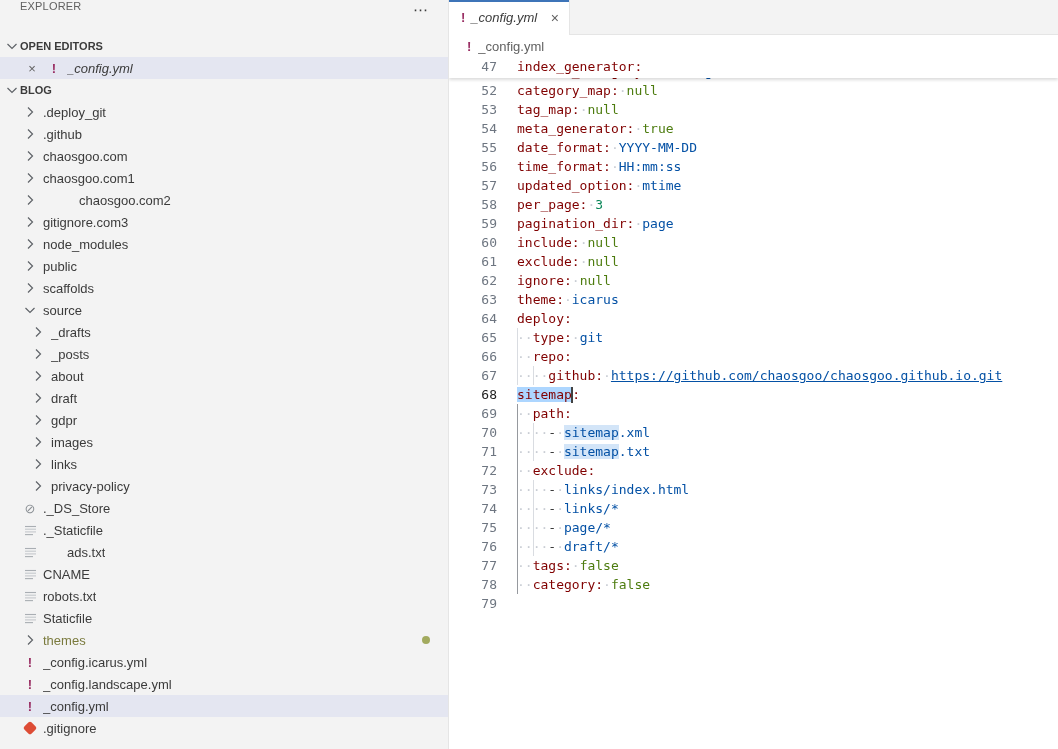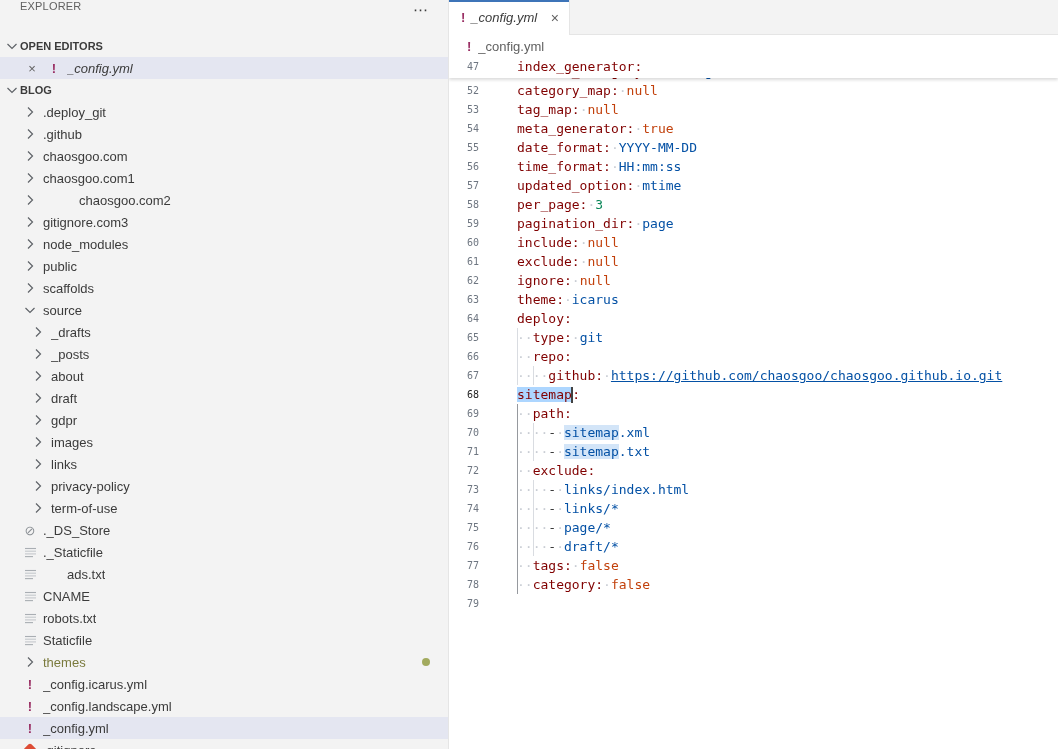--- a/index.html
+++ b/index.html
@@ -64,33 +64,33 @@
   .breadcrumb {
     height:22px; display:flex; align-items:center; gap:7px; padding-left:18px;
     font-size:13px; color:#616161; flex:none;
   }
   .editor {
     flex:1; position:relative; overflow:hidden;
     font-family:"DejaVu Sans Mono","Liberation Mono",monospace; font-size:13px;
   }
   .cline { display:flex; height:19px; line-height:19px; }
   .gutter {
-    width:68px; flex:none; text-align:center; padding-right:20px;
-    color:#6e7681; font-size:10px; user-select:none;
+    width:68px; flex:none; text-align:right; padding-right:20px;
+    color:#6e7681; font-size:13px; user-select:none;
   }
   .cline.cur .gutter { color:#222; }
   .code { flex:1; position:relative; white-space:pre; }
   .sticky {
     position:absolute; top:0; left:0; right:0; height:21px; background:#fff;
     box-shadow:0 2px 3px rgba(0,0,0,.14); z-index:2;
   }
   .lines { position:absolute; top:5px; left:0; right:0; background:#fff; }
   .tk-key  { color:#800000; }
   .tk-str  { color:#0451a5; }
-  .tk-const{ color:#c2410c; }
+  .tk-const{ color:#4d7c0f; }
   .tk-num  { color:#098658; }
   .tk-link { color:#0451a5; text-decoration:underline; }
   .tk-dash { color:#3b3b3b; }
   .tk-sp   { color:#c9cdd4; }
   .tk-sel  { color:#800000; background:#add6ff; }
   .tk-occ  { color:#0451a5; background:#d3e5f8; }
   .caret {
     display:inline-block; width:1.5px; height:16px; background:#424242;
     vertical-align:middle; margin:-2px -0.5px 0 -0.5px;
   }
@@ -309,30 +309,20 @@
           <div class="row" style="padding-left: 30px;">
             <span class="tw">
               <svg width="16" height="16" viewBox="0 0 16 16">
                 <path d="M6 3.5 L10.5 8 L6 12.5" fill="none" stroke="#5f6368" stroke-width="1.2"></path>
               </svg>
             </span>
             <span class="lbl">privacy-policy</span>
           </div>
         </div>
         <div class="row-wrap">
-          <div class="row" style="padding-left: 30px;">
-            <span class="tw">
-              <svg width="16" height="16" viewBox="0 0 16 16">
-                <path d="M6 3.5 L10.5 8 L6 12.5" fill="none" stroke="#5f6368" stroke-width="1.2"></path>
-              </svg>
-            </span>
-            <span class="lbl">term-of-use</span>
-          </div>
-        </div>
-        <div class="row-wrap">
           <div class="row" style="padding-left: 22px;">
             <span class="fic">
               <span class="ic-ignored">⊘</span>
             </span>
             <span class="lbl">._DS_Store</span>
           </div>
         </div>
         <div class="row-wrap">
           <div class="row" style="padding-left: 22px;">
             <span class="fic">

